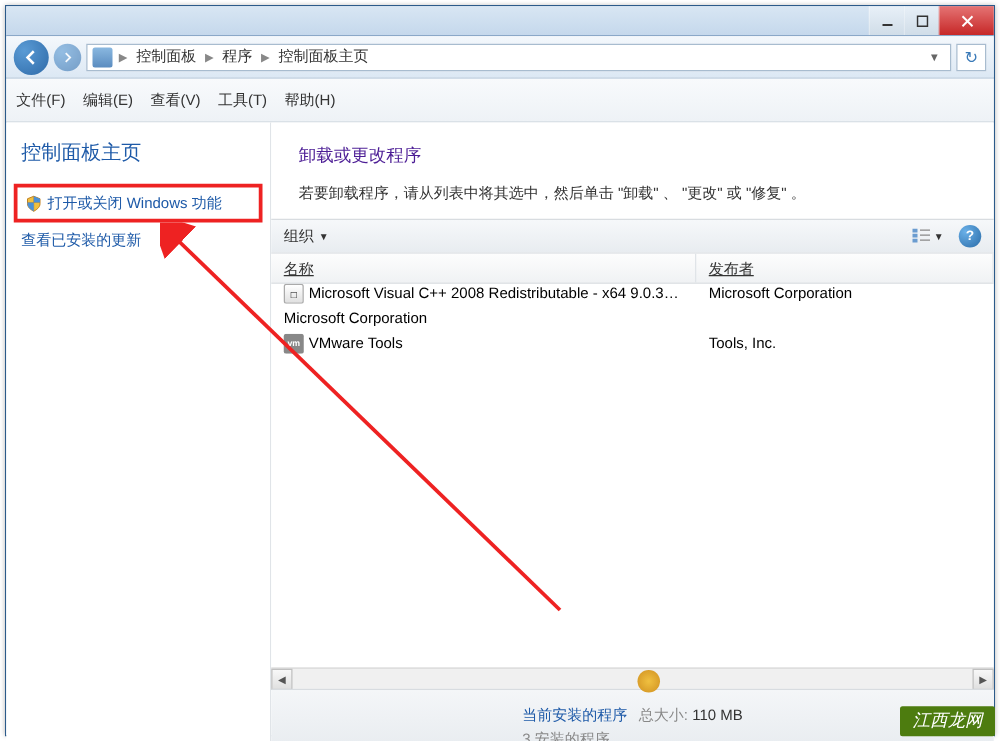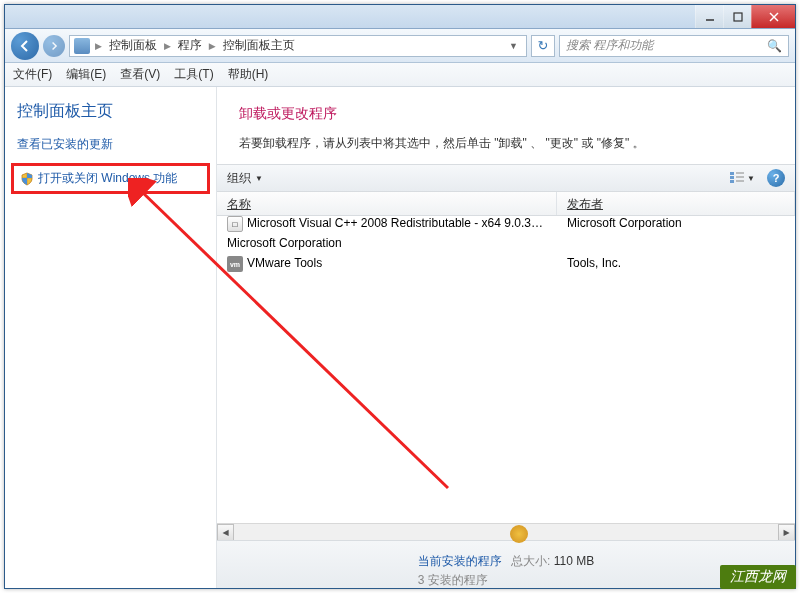--- a/index.html
+++ b/index.html
@@ -19,34 +19,34 @@
     .nav-fwd { width: 22px; height: 22px; opacity: 0.6; }
     .breadcrumb { flex: 1; height: 22px; background: #fff; border: 1px solid #a8bccf; display: flex; align-items: center; padding: 0 4px; font-size: 12px; color: #333; gap: 2px; }
     .bc-icon { width: 16px; height: 16px; background: linear-gradient(to bottom, #8ab8e0, #5a8cc0); border-radius: 2px; }
     .bc-sep { color: #888; font-size: 9px; padding: 0 3px; }
     .bc-item { padding: 0 2px; }
     .bc-dropdown { margin-left: auto; color: #666; font-size: 9px; padding: 0 4px; }
     .refresh-btn { width: 24px; height: 22px; background: #fff; border: 1px solid #a8bccf; display: flex; align-items: center; justify-content: center; color: #3a7ab8; font-size: 13px; }
     .searchbox { width: 230px; height: 22px; background: #fff; border: 1px solid #a8bccf; display: flex; align-items: center; padding: 0 6px; font-size: 12px; color: #888; font-style: italic; }
     .searchbox .sicon { margin-left: auto; font-style: normal; color: #5a8cc0; }
     
-    .menubar { height: 24px; background: linear-gradient(to bottom, #f8fafc, #eef2f6); display: flex; align-items: center; padding: 0 8px; border-bottom: 1px solid #d0d8e0; font-size: 12px; gap: 14px; color: #333; }
+    .menubar { height: 35px; background: linear-gradient(to bottom, #f8fafc, #eef2f6); display: flex; align-items: center; padding: 0 8px; border-bottom: 1px solid #d0d8e0; font-size: 12px; gap: 14px; color: #333; }
     .menu-item { cursor: default; }
     
     .content { display: flex; height: calc(100% - 24px - 34px - 24px); }
     
     .sidebar { width: 212px; background: #fff; padding: 14px 12px; font-size: 12px; border-right: 1px solid #e0e4e8; }
     .sidebar-title { color: #1e5aa8; margin-bottom: 14px; font-size: 16px; }
     .sidebar-link { color: #1e5aa8; margin-bottom: 10px; display: block; }
     .sidebar-link.highlighted { border: 3px solid #e22; padding: 4px 6px; margin: 6px -6px; display: flex; align-items: center; gap: 4px; }
     .shield { width: 14px; height: 14px; display: inline-block; }
     
     .main { flex: 1; display: flex; flex-direction: column; background: #fff; position: relative; }
     .main-header { padding: 18px 22px 12px; }
-    .main-title { color: #be185d; font-size: 14px; font-weight: normal; margin-bottom: 12px; }
+    .main-title { color: #4c1d95; font-size: 14px; font-weight: normal; margin-bottom: 12px; }
     .main-desc { font-size: 12px; color: #333; }
     
     .toolbar { height: 28px; background: linear-gradient(to bottom, #f6f8fa, #e8ecf0); border-top: 1px solid #d8dce0; border-bottom: 1px solid #d8dce0; display: flex; align-items: center; padding: 0 10px; font-size: 12px; color: #333; }
     .toolbar .org { display: flex; align-items: center; gap: 4px; }
     .toolbar .right { margin-left: auto; display: flex; align-items: center; gap: 8px; }
     .view-btn { display: flex; align-items: center; gap: 2px; padding: 2px 4px; }
     .help-btn { width: 18px; height: 18px; border-radius: 50%; background: radial-gradient(circle at 30% 30%, #6ab0e8, #2a6ca8); color: #fff; display: flex; align-items: center; justify-content: center; font-size: 11px; font-weight: bold; }
     
     .list-header { height: 24px; background: linear-gradient(to bottom, #fdfdfd, #f0f2f4); border-bottom: 1px solid #d8dce0; display: flex; font-size: 12px; color: #333; text-decoration: underline; }
     .list-header .col { padding: 4px 10px; border-right: 1px solid #e0e4e8; }
@@ -115,50 +115,46 @@
       <span class="bc-icon"></span>
       <span class="bc-sep">▶</span>
       <span class="bc-item">控制面板</span>
       <span class="bc-sep">▶</span>
       <span class="bc-item">程序</span>
       <span class="bc-sep">▶</span>
       <span class="bc-item">控制面板主页</span>
       <span class="bc-dropdown">▼</span>
     </div>
     <div class="refresh-btn">↻</div>
-    <div class="searchbox">
-      <span>搜索 程序和功能</span>
-      <span class="sicon">🔍</span>
-    </div>
   </div>
 
   <div class="menubar">
     <span class="menu-item">文件(F)</span>
     <span class="menu-item">编辑(E)</span>
     <span class="menu-item">查看(V)</span>
     <span class="menu-item">工具(T)</span>
     <span class="menu-item">帮助(H)</span>
   </div>
 
   <div class="content">
 
     <div class="sidebar">
       <div class="sidebar-title">控制面板主页</div>
-      <a class="sidebar-link">查看已安装的更新</a>
       <a class="sidebar-link highlighted">
         <span class="shield">
           <svg viewBox="0 0 14 14">
               <path d="M7 1 L12 3 V7 C12 10 9 12 7 13 C5 12 2 10 2 7 V3 Z" fill="#f0c040" stroke="#c08020" stroke-width="0.8"></path>
               <path d="M7 1 V13 M2 6 H12" stroke="#c08020" stroke-width="0.5"></path>
               <path d="M7 1 L12 3 V6 H7 Z" fill="#4a90d8"></path>
               <path d="M2 6 H7 V13 C5 12 2 10 2 7 Z" fill="#4a90d8"></path>
             </svg>
         </span>
         <span>打开或关闭 Windows 功能</span>
       </a>
+      <a class="sidebar-link">查看已安装的更新</a>
     </div>
 
     <div class="main">
       <div class="main-header">
         <h2 class="main-title">卸载或更改程序</h2>
         <div class="main-desc">若要卸载程序，请从列表中将其选中，然后单击 "卸载" 、 "更改" 或 "修复" 。</div>
       </div>
 
       <div class="toolbar">
         <div class="org">

